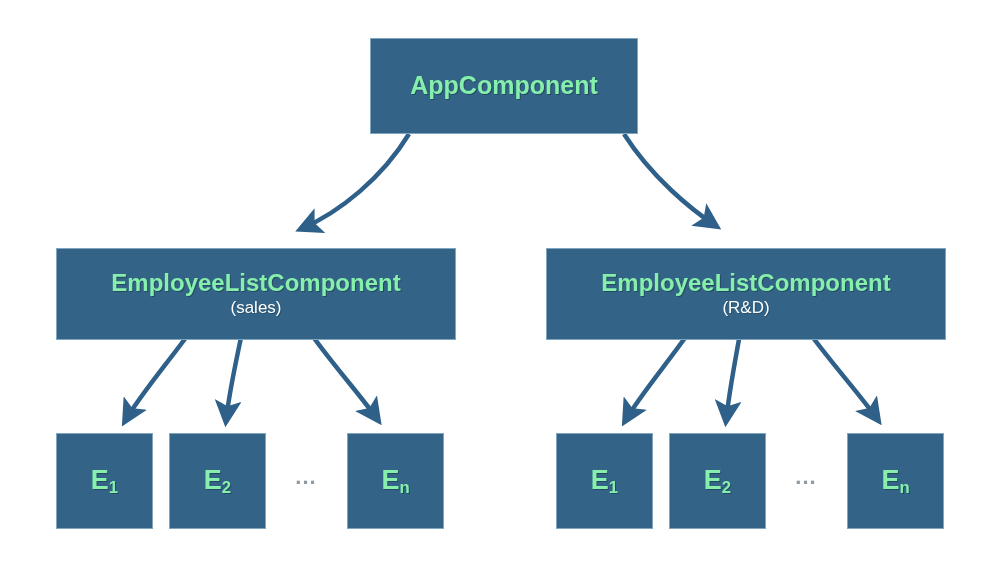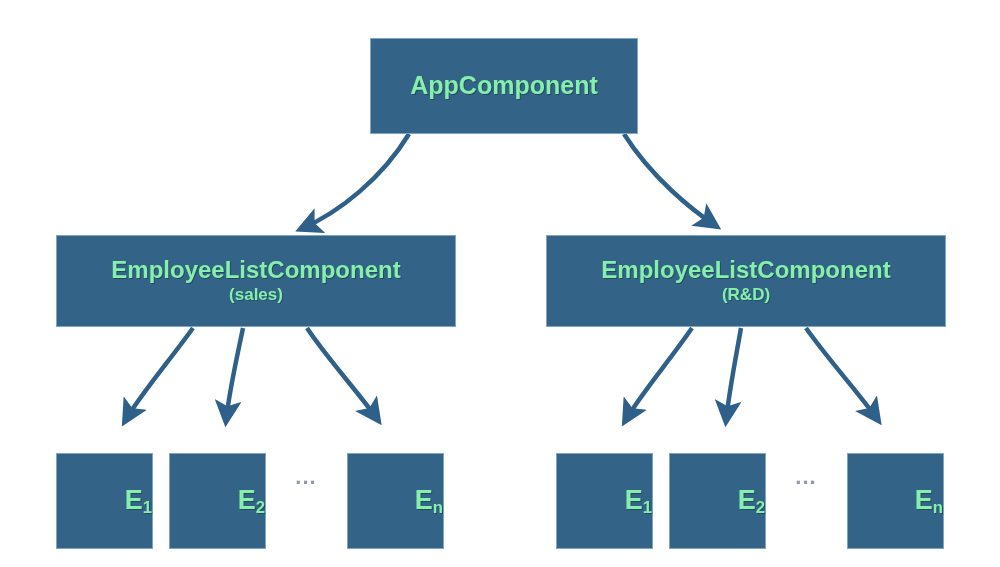--- a/index.html
+++ b/index.html
@@ -41,40 +41,39 @@
     z-index: 2;
   }
   .node-title {
     font-weight: bold;
     color: #86efac;
     line-height: 1.1;
     text-shadow: 1px 1px 0 rgba(0,0,0,0.28);
     white-space: nowrap;
   }
   .node-sub {
-    font-weight: bold;
-    color: #86efac;
+    font-weight: normal;
+    color: #ffffff;
     line-height: 1.1;
     text-shadow: 1px 1px 0 rgba(0,0,0,0.22);
     white-space: nowrap;
   }
   #app-component { left: 370px; top: 38px; width: 268px; height: 96px; }
   #app-component .node-title { font-size: 25px; }
 
-  .list-node { top: 235px; height: 92px; align-items: center; }
+  .list-node { top: 248px; height: 92px; align-items: center; }
   #list-sales { left: 56px; width: 400px; }
   #list-rnd   { left: 546px; width: 400px; }
   .list-node .node-title { font-size: 24px; }
   .list-node .node-sub { font-size: 17px; margin-top: 3px; }
 
   .leaf {
-    top: 453px;
+    top: 433px;
     width: 97px;
     height: 96px;
-    align-items: flex-end;
   }
   .leaf .node-title {
     font-size: 27px;
   }
   .leaf .node-title sub {
     font-size: 0.62em;
     vertical-align: baseline;
     position: relative;
     bottom: -0.22em;
     font-weight: bold;

